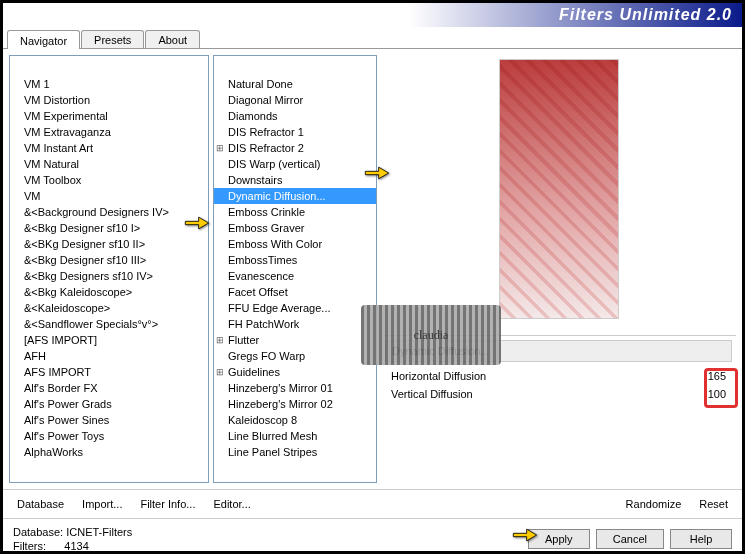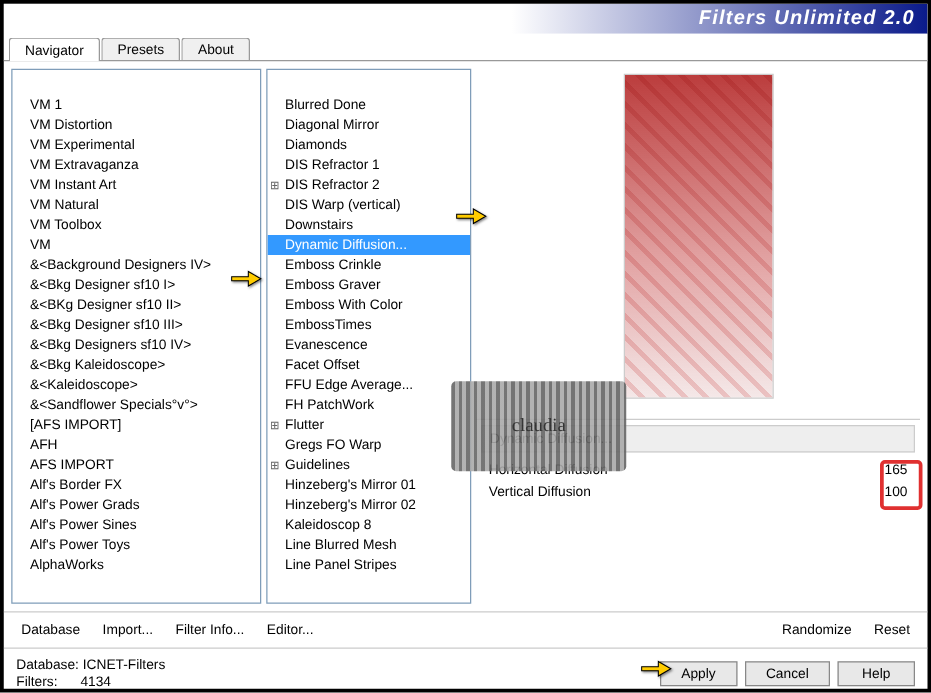--- a/index.html
+++ b/index.html
@@ -16,21 +16,21 @@
 .col3{flex:1}
 .listbox{flex:1;border:1px solid #7f9db9;background:#fff;overflow-y:scroll;overflow-x:hidden;padding:20px 0}
 .listbox::-webkit-scrollbar{width:16px}
 .listbox::-webkit-scrollbar-track{background:#f0f0f0;border-left:1px solid #ccc}
 .listbox::-webkit-scrollbar-thumb{background:#cdcdcd;border:1px solid #999}
 .li{padding:1px 4px 1px 14px;white-space:nowrap;cursor:pointer;line-height:14px;position:relative}
 .li.sel{background:#3399ff;color:#fff}
 .li.exp::before{content:"⊞";position:absolute;left:2px;top:1px;font-size:9px;color:#666}
 .preview{height:280px;display:flex;align-items:flex-start;justify-content:center;padding-top:4px;position:relative}
 .previewimg{width:120px;height:260px;background:repeating-linear-gradient(45deg,#fff,#fff 8px,#f5d5d5 8px,#f5d5d5 12px),linear-gradient(to bottom,rgba(180,40,40,0.9),rgba(200,80,80,0.5) 60%,rgba(220,180,180,0.3));background-blend-mode:multiply;border:1px solid #ccc}
-.watermark{position:absolute;left:-20px;top:250px;width:140px;height:72px;background:repeating-linear-gradient(90deg,#666 0 3px,#aaa 3px 6px);border-radius:4px;display:flex;align-items:center;justify-content:center;font-family:cursive;font-size:15px;color:#222;opacity:0.9;z-index:5}
+.watermark{position:absolute;left:-20px;top:250px;width:140px;height:60px;background:repeating-linear-gradient(90deg,#666 0 3px,#aaa 3px 6px);border-radius:4px;display:flex;align-items:center;justify-content:center;font-family:cursive;font-size:12px;color:#222;opacity:0.9;z-index:5}
 .params{border-top:1px solid #ccc;padding:4px;position:relative}
 .paramtitle{padding:4px 6px;background:#eee;border:1px solid #ccc;margin-bottom:6px}
 .paramrow{display:flex;align-items:flex-start;padding:2px 6px;height:18px}
 .paramrow .lbl{flex:1}
 .paramrow .val{width:30px;text-align:right}
 .redbox{position:absolute;right:-2px;top:32px;width:34px;height:40px;border:3px solid #e03030;border-radius:4px;pointer-events:none}
 .btnrow{display:flex;gap:10px;padding:6px 10px;border-top:1px solid #ccc;align-items:center}
 .linkbtn{cursor:pointer;padding:2px 4px;font-size:11px}
 .spacer{flex:1}
 .footer{display:flex;align-items:center;padding:4px 10px;height:40px;border-top:1px solid #ccc;gap:6px}
@@ -76,21 +76,21 @@
         <div class="li">AFS IMPORT</div>
         <div class="li">Alf's Border FX</div>
         <div class="li">Alf's Power Grads</div>
         <div class="li">Alf's Power Sines</div>
         <div class="li">Alf's Power Toys</div>
         <div class="li">AlphaWorks</div>
       </div>
   </div>
   <div class="col col2">
     <div class="listbox" id="filtlist">
-        <div class="li">Blurred Done</div>
+        <div class="li">Natural Done</div>
         <div class="li">Diagonal Mirror</div>
         <div class="li">Diamonds</div>
         <div class="li">DIS Refractor 1</div>
         <div class="li exp">DIS Refractor 2</div>
         <div class="li">DIS Warp (vertical)</div>
         <div class="li">Downstairs</div>
         <div class="li sel">Dynamic Diffusion...</div>
         <div class="li">Emboss Crinkle</div>
         <div class="li">Emboss Graver</div>
         <div class="li">Emboss With Color</div>

